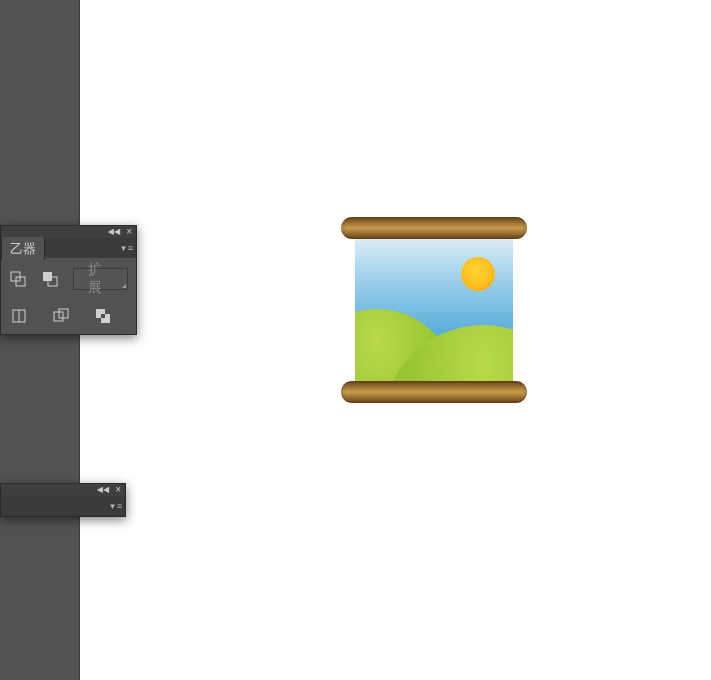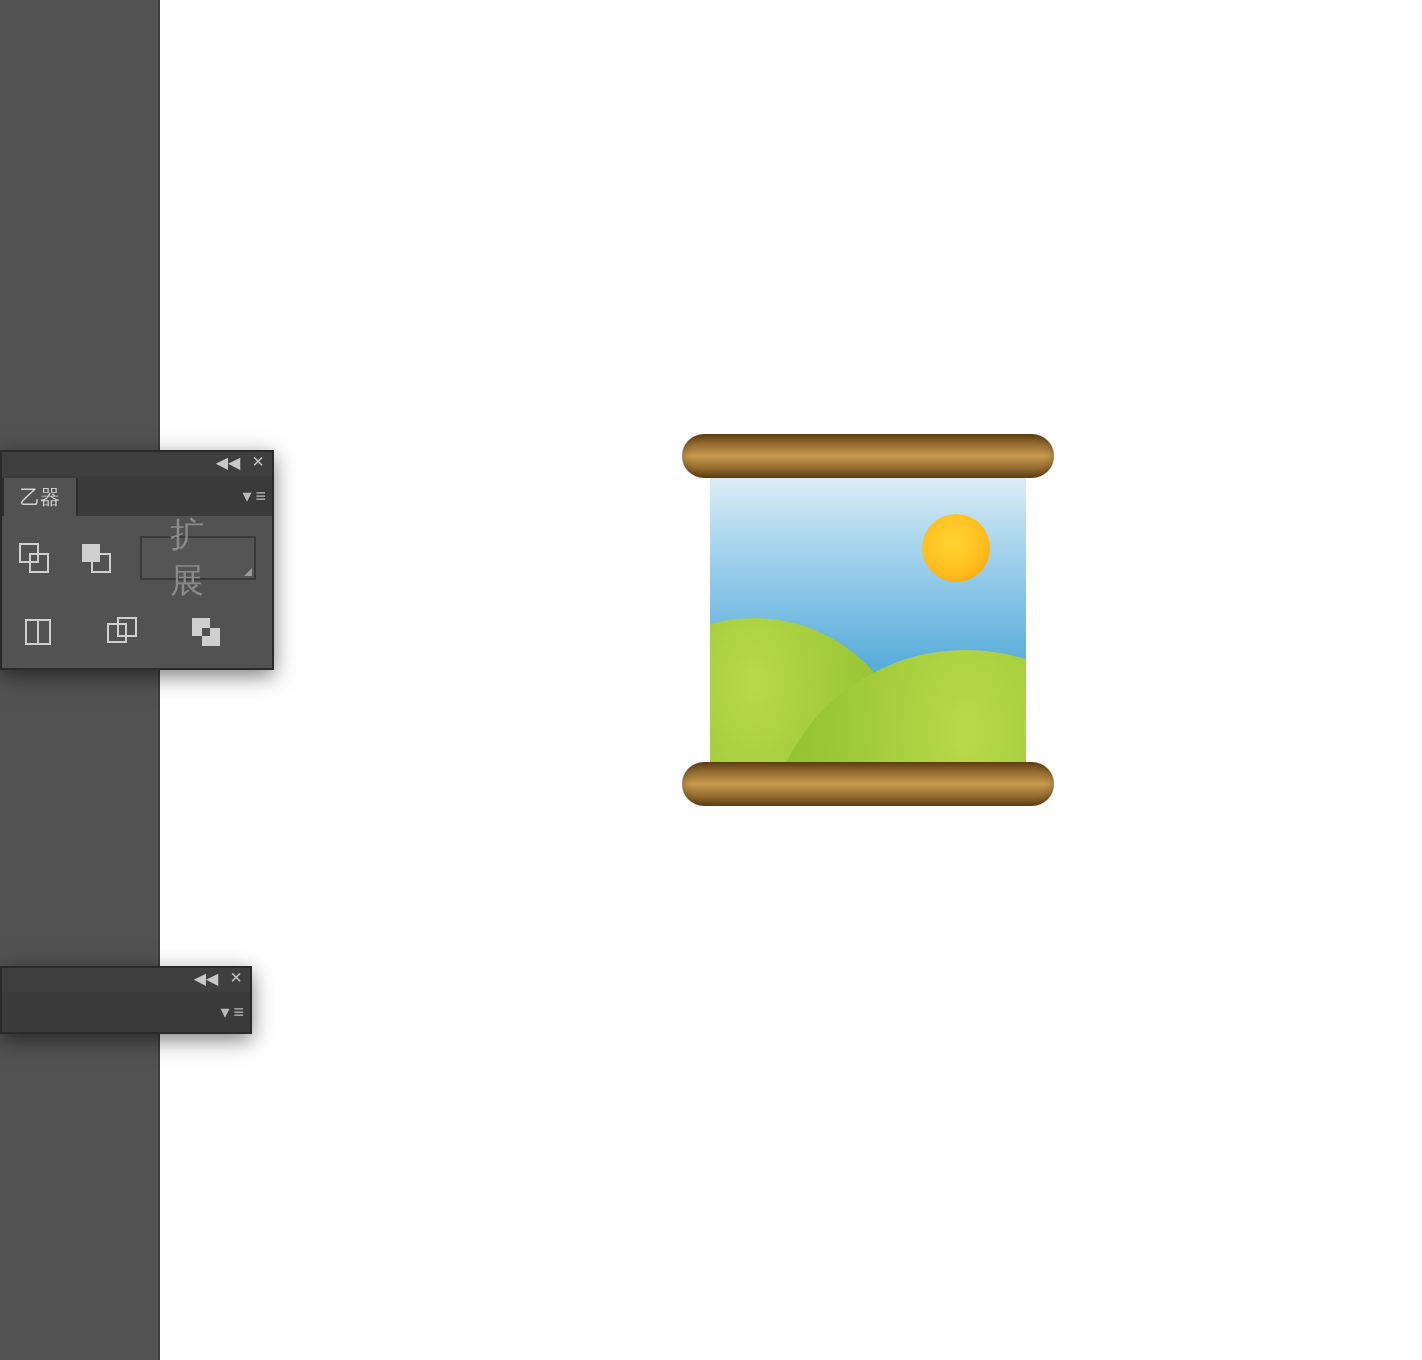--- a/index.html
+++ b/index.html
@@ -6,27 +6,27 @@
   
   .gutter{position:absolute;left:0;top:0;width:80px;height:680px;background:#525252}
   .gutter::after{content:"";position:absolute;right:0;top:0;width:1px;height:100%;background:#3d3d3d}
   
   .canvas{position:absolute;left:81px;top:0;width:630px;height:680px;background:#fff}
   
   .panel{position:absolute;background:#525252;box-shadow:0 3px 10px rgba(0,0,0,.5);border:1px solid #2a2a2a;color:#c8c8c8}
   .panel .collapse-row{height:12px;background:#3f3f3f;display:flex;justify-content:flex-end;align-items:center;gap:6px;padding:0 4px}
   .panel .collapse-row span{line-height:1}
   .tabs{display:flex;align-items:center;height:20px;background:#3a3a3a}
-  .tab{padding:3px 8px 2px;font-size:10px;color:#cfcfcf;background:#525252;border-right:1px solid #2d2d2d}
+  .tab{padding:3px 8px 2px;font-size:13px;color:#cfcfcf;background:#525252;border-right:1px solid #2d2d2d}
   .tab.partial{border-left:1px solid #2d2d2d}
   .flyout{margin-left:auto;margin-right:4px;display:flex;align-items:center;gap:2px;color:#b9b9b9;font-size:9px}
   .body{padding:10px 8px 8px;display:flex;flex-direction:column;gap:16px}
   .row{display:flex;align-items:center;gap:18px}
   .iconbtn{width:20px;height:20px;display:flex;align-items:center;justify-content:center;cursor:default}
-  .btn{display:inline-flex;align-items:center;justify-content:center;border:1px solid #3a3a3a;background:#5c5c5c;color:#cfcfcf;height:20px;padding:0 14px;font-size:17px;position:relative}
+  .btn{display:inline-flex;align-items:center;justify-content:center;border:1px solid #3a3a3a;background:#5c5c5c;color:#cfcfcf;height:20px;padding:0 14px;font-size:14px;position:relative}
   .btn.disabled{color:#8a8a8a;background:#555}
   .btn .corner{position:absolute;right:1px;bottom:1px;width:0;height:0;border-left:4px solid transparent;border-bottom:4px solid #9a9a9a}
   .select{display:inline-flex;align-items:center;height:18px;background:#e9e9e9;color:#000;border:1px solid #2f2f2f}
   .select input{width:38px;border:0;background:transparent;font-size:11px;padding:0 2px;text-align:left;outline:none}
   .select .arrow{width:16px;height:18px;background:#6b6b6b;display:flex;align-items:center;justify-content:center;border-left:1px solid #2f2f2f}
   
   .art{position:absolute;left:260px;top:217px;width:186px;height:186px}
   .rod{position:absolute;left:0;width:186px;height:22px;border-radius:11px;
        background:linear-gradient(to bottom,#6a4516 0%,#c79a4e 50%,#6a4516 100%);
        box-shadow:inset 0 0 4px rgba(0,0,0,.3)}

